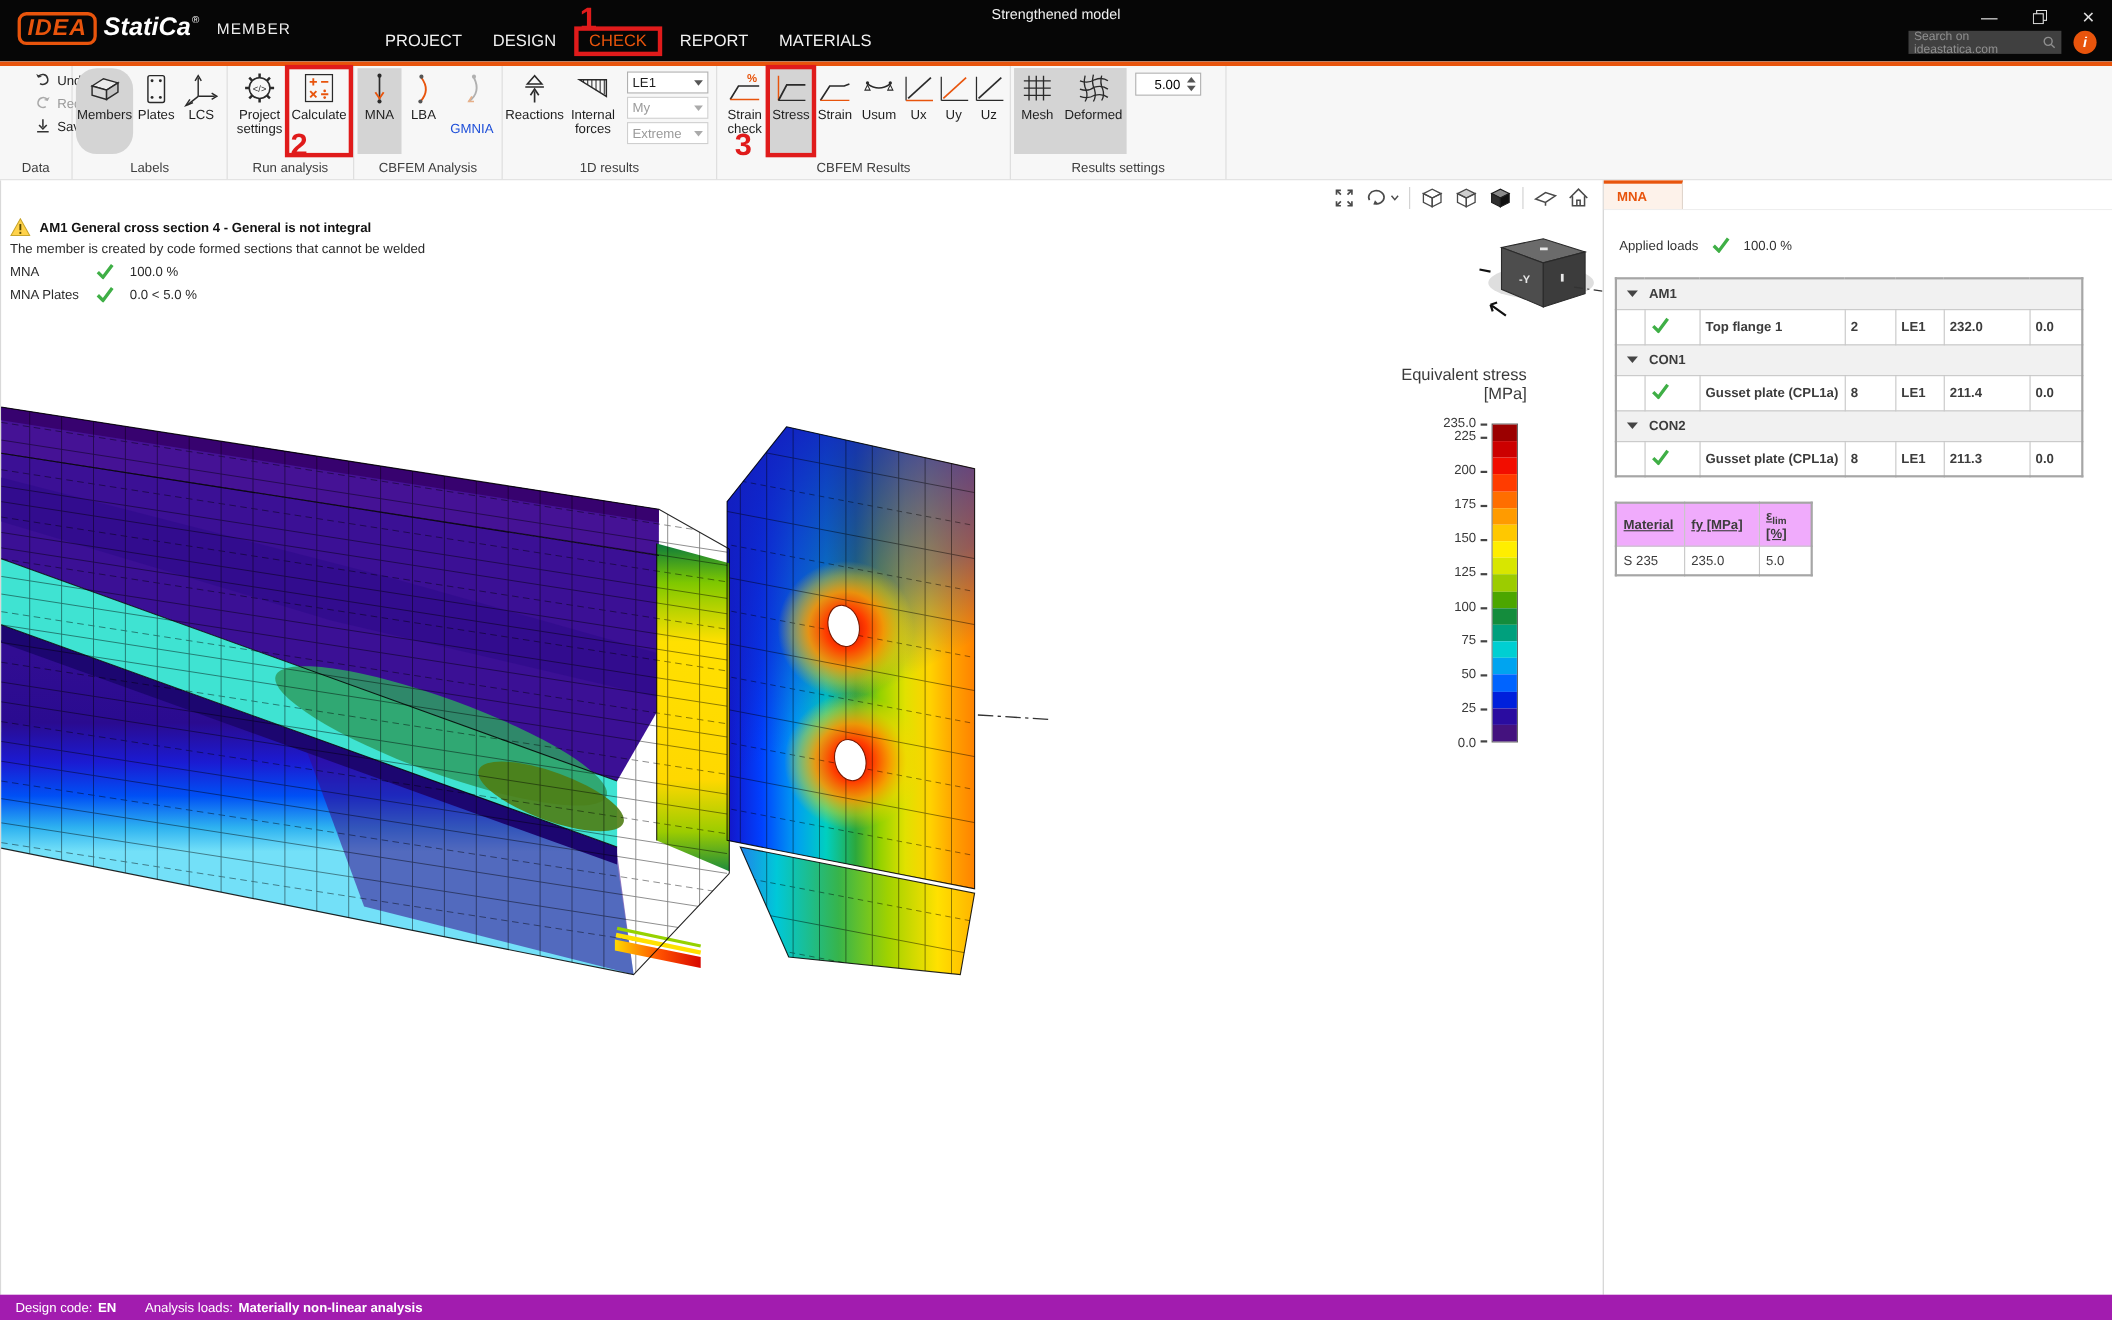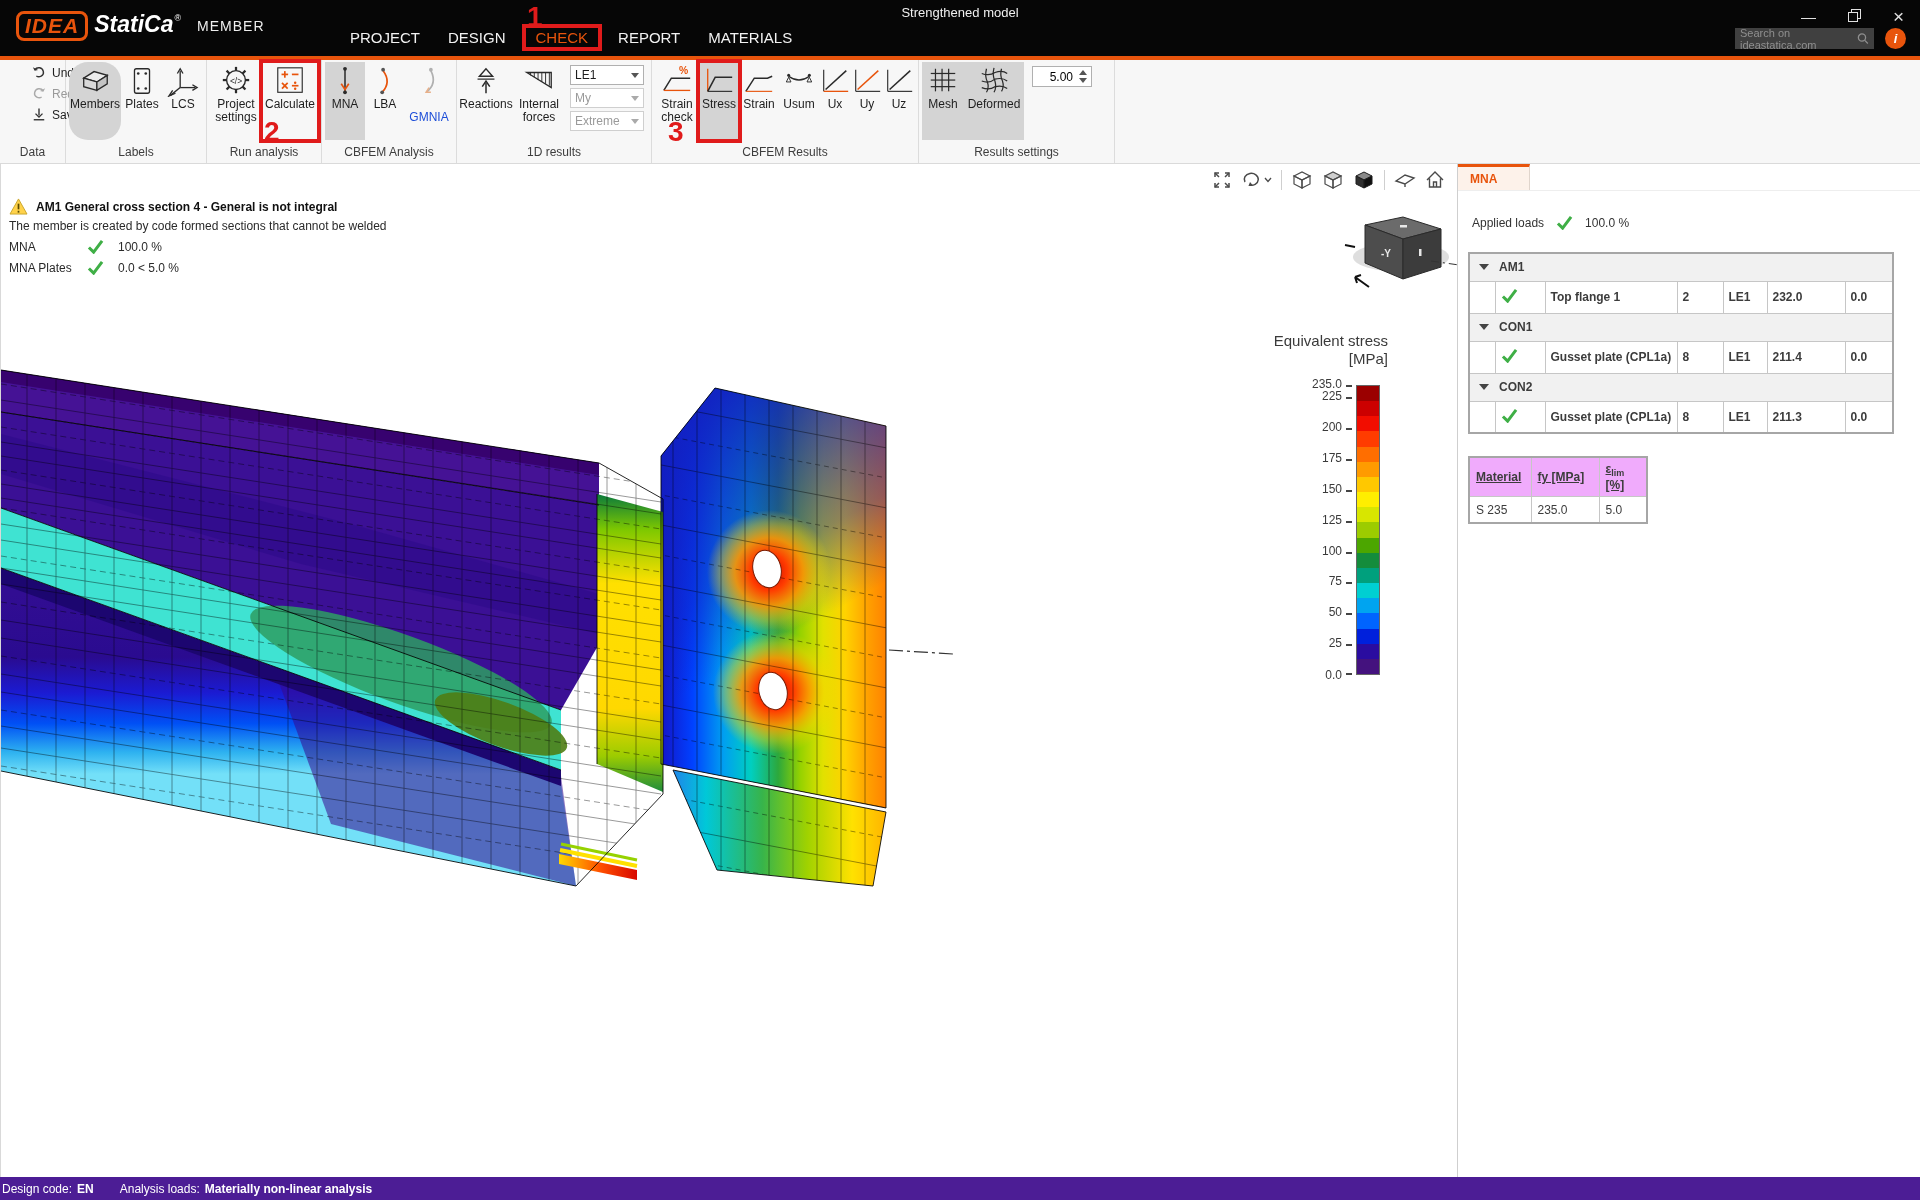--- a/index.html
+++ b/index.html
@@ -98,22 +98,22 @@
   .rtable td { font-weight:bold; height:32px; }
   .grow td { background:#f1f1f1; height:28px; }
   .garrow { display:inline-block; width:0; height:0; border-left:5px solid transparent;
     border-right:5px solid transparent; border-top:6px solid #444; margin:0 10px 1px 4px; }
   sub { font-size:9px; }
   .mtable { margin:22px 0 0 10px; border:2px solid #a6a6a6; }
   .mtable th, .mtable td { border:1px solid #c6c6c6; padding:4px 6px; text-align:left; height:26px; }
   .mtable th { background:#f0abfc; font-weight:bold;text-decoration:underline; }
 
   
-  .statusbar { position:absolute; bottom:0; left:0; width:1920px; height:23px; background:#4c1d95; color:#fff;
-    font-size:12px; display:flex; align-items:center; padding-left:2px; }
+  .statusbar { position:absolute; bottom:0; left:0; width:1920px; height:23px; background:#a21caf; color:#fff;
+    font-size:12px; display:flex; align-items:center; padding-left:14px; }
   .statusbar b { margin-left:5px; }
   .sb-gap { width:26px; }
 
   .chk { width:17px; height:15px; flex:none; }
   svg text { font-family:"Liberation Sans", sans-serif; }
 </style>
 </head>
 <body>
 
 <div class="titlebar">

